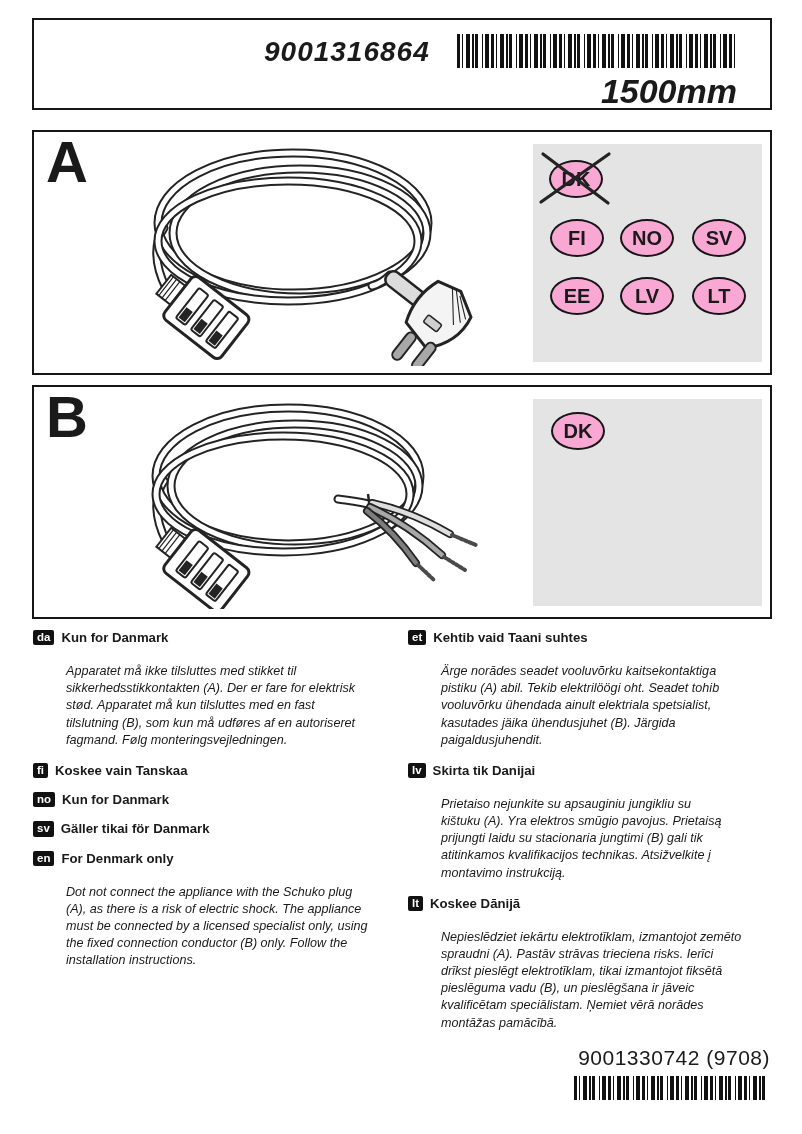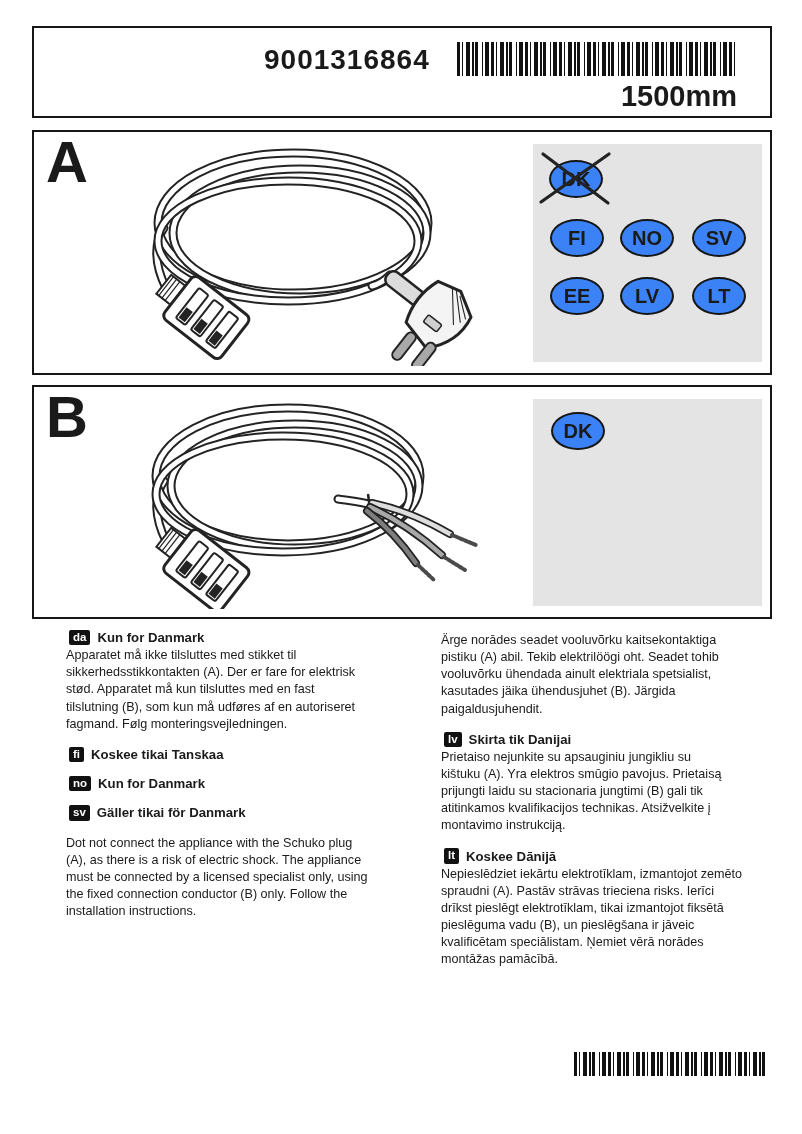--- a/index.html
+++ b/index.html
@@ -1,52 +1,52 @@
 <!DOCTYPE html>
 <html><head>
 <meta charset="utf-8">
 <style>
   html,body{margin:0;padding:0;background:#fff;}
   .page{position:relative;width:802px;height:1134px;background:#fff;overflow:hidden;
         font-family:"Liberation Sans",sans-serif;color:#1a1a1a;}
   .box{position:absolute;border:2px solid #161616;background:#fff;}
   
-  .hdr{left:32px;top:26px;width:736px;height:88px;}
+  .hdr{left:32px;top:18px;width:736px;height:88px;font-style:italic;}
   .partnum{position:absolute;left:230px;top:16px;font-size:28px;font-weight:bold;letter-spacing:1px;}
   .bc1{position:absolute;right:33px;top:14px;width:280px;height:34px;}
   .barcode{background:repeating-linear-gradient(90deg,
       #111 0 3px,#fff 3px 5px,#111 5px 6px,#fff 6px 9px,
       #111 9px 13px,#fff 13px 15px,#111 15px 17px,#fff 17px 18px,
       #111 18px 21px,#fff 21px 25px,#111 25px 26px,#fff 26px 28px,
       #111 28px 32px,#fff 32px 34px);}
-  .lenlab{position:absolute;right:33px;top:52px;font-size:29px;font-weight:bold;}
+  .lenlab{position:absolute;right:33px;top:52px;font-size:34px;font-weight:bold;}
   
   .secA{left:32px;top:130px;width:736px;height:241px;}
   .secB{left:32px;top:385px;width:736px;height:230px;}
   .seclabel{position:absolute;left:12px;top:0px;font-size:58px;font-weight:bold;line-height:1.05;}
   .panel{position:absolute;background:#e4e4e4;}
   .panelA{left:499px;top:12px;width:229px;height:218px;}
   .panelB{left:499px;top:12px;width:229px;height:207px;}
   .oval{position:absolute;width:50px;height:34px;border:2.5px solid #161616;border-radius:50%;
-        background:#3b82f6;display:flex;align-items:center;justify-content:center;
+        background:#f9a8d4;display:flex;align-items:center;justify-content:center;
         font-size:20px;font-weight:bold;}
   .cross{position:absolute;pointer-events:none;}
   .cable{position:absolute;left:4px;top:6px;}
   .tube-o{stroke:#232323;stroke-width:9;fill:none;stroke-linecap:round;}
   .tube-i{stroke:#fff;stroke-width:5;fill:none;stroke-linecap:round;}
   .wire-o{stroke:#232323;stroke-width:8;fill:none;stroke-linecap:round;}
   
   .col{position:absolute;top:630px;}
   .colL{left:33px;width:372px;}
   .colR{left:408px;width:380px;}
   .notice{margin-bottom:14px;}
   .nhead{display:flex;align-items:center;gap:7px;font-size:13.2px;font-weight:bold;}
   .tag{background:#111;color:#fff;font-size:11.5px;font-weight:bold;padding:1px 4px;
-       border-radius:2px;line-height:1.15;flex:0 0 auto;margin-left:36px;}
-  .nbody{margin-left:33px;margin-top:2px;font-size:12.6px;line-height:1.36;white-space:pre-line;}
+       border-radius:2px;line-height:1.15;flex:0 0 auto;}
+  .nbody{margin-left:33px;margin-top:18px;font-size:12.6px;line-height:1.36;white-space:pre-line;font-style:italic;}
   
   .footer{position:absolute;left:408px;top:1046px;width:362px;text-align:right;}
   .docnum{font-size:21px;letter-spacing:0.5px;}
   .bc2{width:192px;height:24px;margin:6px 4px 0 auto;}
 </style>
 </head>
 <body>
 
 <div class="page">
 
@@ -166,46 +166,54 @@
         </div>
       <div class="nbody">Apparatet må ikke tilsluttes med stikket til
 sikkerhedsstikkontakten (A). Der er fare for elektrisk
 stød. Apparatet må kun tilsluttes med en fast
 tilslutning (B), som kun må udføres af en autoriseret
 fagmand. Følg monteringsvejledningen.</div>
     </div>
     <div class="notice">
       <div class="nhead">
           <span class="tag">fi</span>
-          <span>Koskee tikai Tanskaa</span>
+          <span>Koskee vain Tanskaa</span>
         </div>
     </div>
     <div class="notice">
       <div class="nhead">
           <span class="tag">no</span>
           <span>Kun for Danmark</span>
         </div>
     </div>
     <div class="notice">
       <div class="nhead">
           <span class="tag">sv</span>
           <span>Gäller tikai för Danmark</span>
         </div>
     </div>
     <div class="notice">
+      <div class="nhead">
+          <span class="tag">en</span>
+          <span>For Denmark only</span>
+        </div>
       <div class="nbody">Dot not connect the appliance with the Schuko plug
 (A), as there is a risk of electric shock. The appliance
 must be connected by a licensed specialist only, using
 the fixed connection conductor (B) only. Follow the
 installation instructions.</div>
     </div>
   </div>
 
   <div class="col colR">
     <div class="notice">
+      <div class="nhead">
+          <span class="tag">et</span>
+          <span>Kehtib vaid Taani suhtes</span>
+        </div>
       <div class="nbody">Ärge norādes seadet vooluvõrku kaitsekontaktiga
 pistiku (A) abil. Tekib elektrilöögi oht. Seadet tohib
 vooluvõrku ühendada ainult elektriala spetsialist,
 kasutades jäika ühendusjuhet (B). Järgida
 paigaldusjuhendit.</div>
     </div>
     <div class="notice">
       <div class="nhead">
           <span class="tag">lv</span>
           <span>Skirta tik Danijai</span>
@@ -224,16 +232,17 @@
       <div class="nbody">Nepieslēdziet iekārtu elektrotīklam, izmantojot zemēto
 spraudni (A). Pastāv strāvas trieciena risks. Ierīci
 drīkst pieslēgt elektrotīklam, tikai izmantojot fiksētā
 pieslēguma vadu (B), un pieslēgšana ir jāveic
 kvalificētam speciālistam. Ņemiet vērā norādes
 montāžas pamācībā.</div>
     </div>
   </div>
 
   <div class="footer">
+    <div class="docnum">9001330742 (9708)</div>
     <div class="bc2 barcode"></div>
   </div>
 
 </div>
 
 </body></html>

